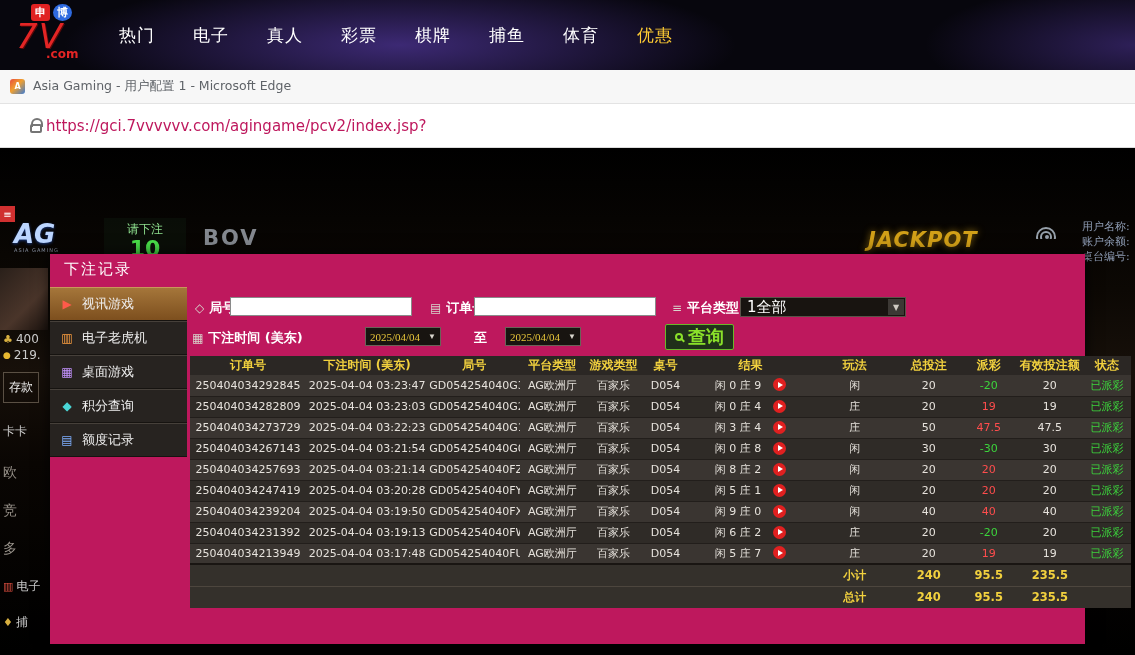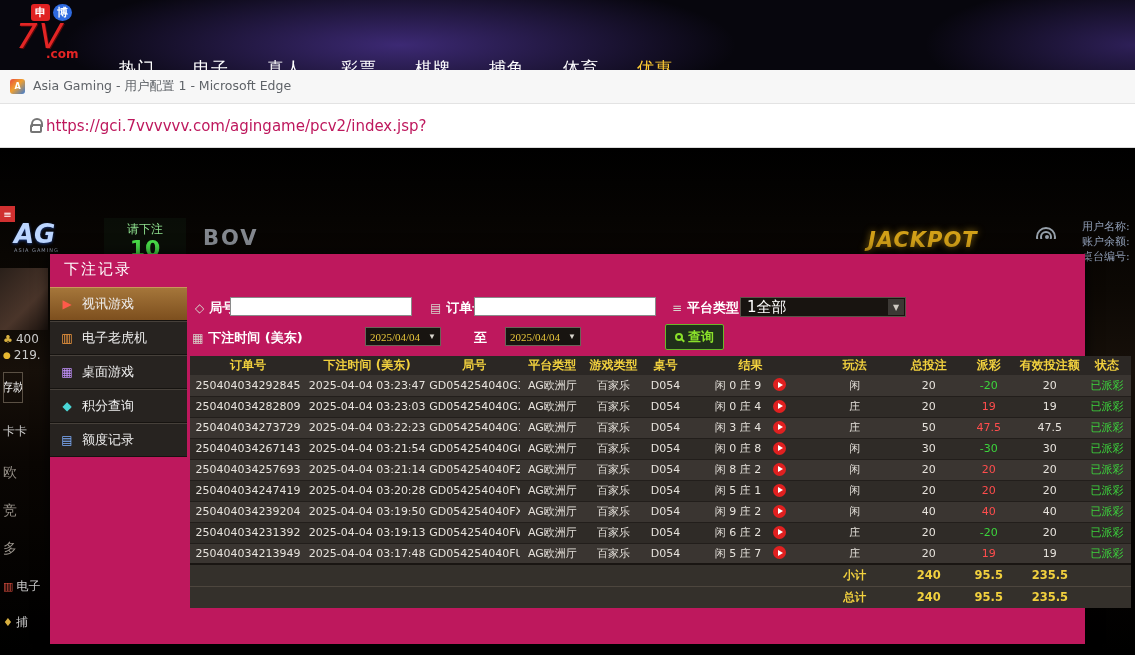--- a/index.html
+++ b/index.html
@@ -16,21 +16,21 @@
       radial-gradient(ellipse 480px 100px at 400px 45px, rgba(104,70,200,.55), rgba(0,0,0,0) 70%),
       radial-gradient(ellipse 300px 90px at 1135px 45px, rgba(104,70,200,.40), rgba(0,0,0,0) 70%),
       #07060d;
   }
   .logo { position:absolute; left:16px; top:4px; width:84px; }
   .logo-badges { display:flex; gap:3px; margin-left:15px; }
   .badge1 { background:#e02222; color:#fff; font-size:11px; padding:1px 4px; border-radius:3px; font-weight:bold; }
   .badge2 { background:#2e6ae0; color:#fff; font-size:11px; padding:1px 4px; border-radius:50%; font-weight:bold; }
   .logo-main { font-size:34px; font-weight:normal; font-style:italic; color:#e32525; line-height:30px; text-shadow:1px 1px 0 #5a0808; letter-spacing:1px; }
   .logo-suffix { color:#e32525; font-size:12px; font-weight:bold; margin-left:30px; line-height:7px; }
-  .nav-items { position:absolute; left:100px; top:0; height:70px; display:flex; align-items:center;margin-top:33px; }
+  .nav-items { position:absolute; left:100px; top:0; height:70px; display:flex; align-items:center; }
   .nav-item { color:#fff; font-size:17px; padding:0 19px; letter-spacing:1px; cursor:pointer; }
   .nav-item.active { color:#ffcc33; }
 
   
   .titlebar {
     position:absolute; left:0; top:70px; width:1135px; height:34px;
     background:#f7f7f7; border-bottom:1px solid #e3e3e3;
     display:flex; align-items:center; padding-left:10px;
   }
   .favicon { width:15px; height:15px; border-radius:3px; margin-right:8px;
@@ -76,21 +76,21 @@
   .ui-line { color:#8f9db5; font-size:11px; line-height:15px; white-space:nowrap; }
 
   
   .photo { position:absolute; left:0; top:268px; width:48px; height:62px; z-index:1;
     background:linear-gradient(135deg,#2a201a,#4a352a 60%,#1a120e); }
   #strip-items { position:absolute; left:3px; top:332px; width:47px; z-index:1; }
   .strip-item { color:#ccc; font-size:12px; display:flex; align-items:center; gap:3px; white-space:nowrap;
     overflow:hidden; cursor:pointer; }
   .strip-item:nth-child(1) { margin-bottom:2px; }
   .strip-item:nth-child(2) { margin-bottom:10px; }
-  .strip-item:nth-child(3) { border:1px solid #5a5044; padding:6px 2px; margin-bottom:20px; width:20px; justify-content:center; color:#eee; }
+  .strip-item:nth-child(3) { border:1px solid #5a5044; padding:6px 2px; margin-bottom:20px; width:36px; justify-content:center; color:#eee; }
   .strip-item:nth-child(4) { margin-bottom:24px; }
   .strip-item:nth-child(5), .strip-item:nth-child(6), .strip-item:nth-child(7) { font-size:14px; color:#98928a; margin-bottom:20px; }
   .strip-item:nth-child(8) { margin-bottom:19px; }
   [data-name="club-icon"] { color:#d8b040; font-size:11px; }
   [data-name="coin-icon"] { color:#e8b830; font-size:9px; }
   [data-name="slot-icon"] { color:#e05040; font-size:11px; }
   [data-name="fish-icon"] { color:#d8b040; font-size:11px; }
 
   
   .modal { position:absolute; left:50px; top:254px; width:1035px; height:390px; background:#be185d; z-index:5;
@@ -127,21 +127,21 @@
   .select-arrow { position:absolute; right:1px; top:1px; bottom:1px; width:16px; background:#3c3834; color:#cfcac2;
     font-size:8px; display:flex; align-items:center; justify-content:center; }
   .select-arrow:before { content:"▼"; }
   .datebox { position:absolute; width:76px; height:19px; background:#181410; border:1px solid #6a6258; color:#e8c63a;
     font-size:11px; display:flex; align-items:center; justify-content:space-between; padding:0 4px; cursor:pointer;font-family:Liberation Serif, serif; }
   #date-from { left:315px; top:73px; }
   #date-to { left:455px; top:73px; }
   .date-caret { color:#d8d4cc; font-size:8px; }
   .date-caret:before { content:"▼"; }
   .search-btn { position:absolute; left:615px; top:70px; height:23px; padding:12px 9px; background:#20301a;
-    border:1px solid #6ab82a; border-radius:2px; color:#8ae02a; font-size:13px; font-weight:bold;
+    border:1px solid #6ab82a; border-radius:2px; color:#8ae02a; font-size:18px; font-weight:bold;
     display:flex; align-items:center; gap:5px; cursor:pointer; }
   .mag { width:8px; height:8px; border:2px solid #8ae02a; border-radius:50%; position:relative; display:inline-block; }
   .mag:after { content:''; position:absolute; width:5px; height:2px; background:#8ae02a; transform:rotate(45deg);
     right:-4px; bottom:-2px; }
 
   .tbl-wrap { position:absolute; left:140px; top:102px; width:941px; }
   table { width:100%; border-collapse:collapse; table-layout:fixed; }
   th { color:#f2d13e; font-size:12px; font-weight:bold; height:19px; background:#2b2724; white-space:nowrap; overflow:hidden; }
   td { color:#e6e2dc; font-size:11px; height:21px; text-align:center; white-space:nowrap; overflow:hidden;
     border-bottom:1px solid #221e1b; }
@@ -435,21 +435,21 @@
             <td>20</td>
             <td class="status">已派彩</td>
           </tr>
           <tr class="data-row" data-name="table-row">
             <td>250404034239204</td>
             <td>2025-04-04 03:19:50</td>
             <td>GD054254040FX</td>
             <td>AG欧洲厅</td>
             <td>百家乐</td>
             <td>D054</td>
-            <td><span class="res-text">闲 9 庄 2</span><span class="play" data-name="replay-icon"><i class="tri"></i></span></td>
+            <td><span class="res-text">闲 9 庄 0</span><span class="play" data-name="replay-icon"><i class="tri"></i></span></td>
             <td>闲</td>
             <td>40</td>
             <td class="pos">40</td>
             <td>40</td>
             <td class="status">已派彩</td>
           </tr>
           <tr class="data-row" data-name="table-row">
             <td>250404034231392</td>
             <td>2025-04-04 03:19:13</td>
             <td>GD054254040FW</td>

